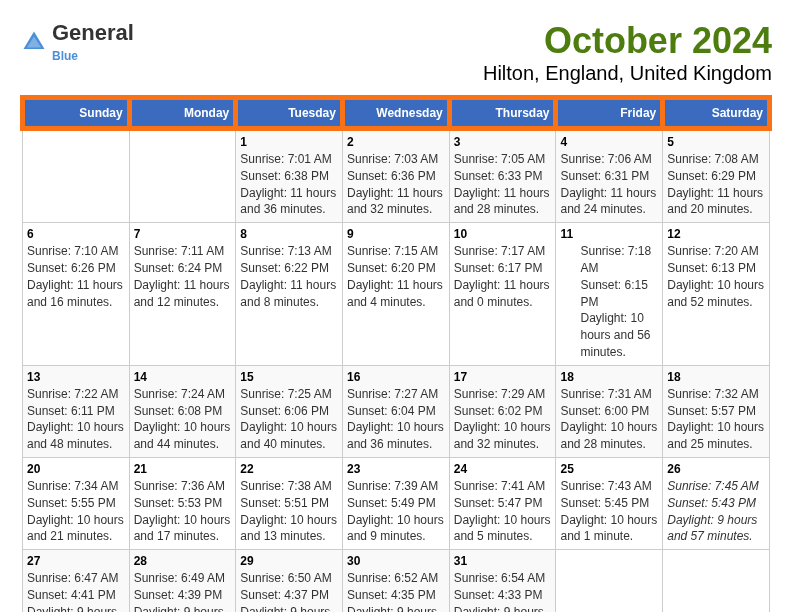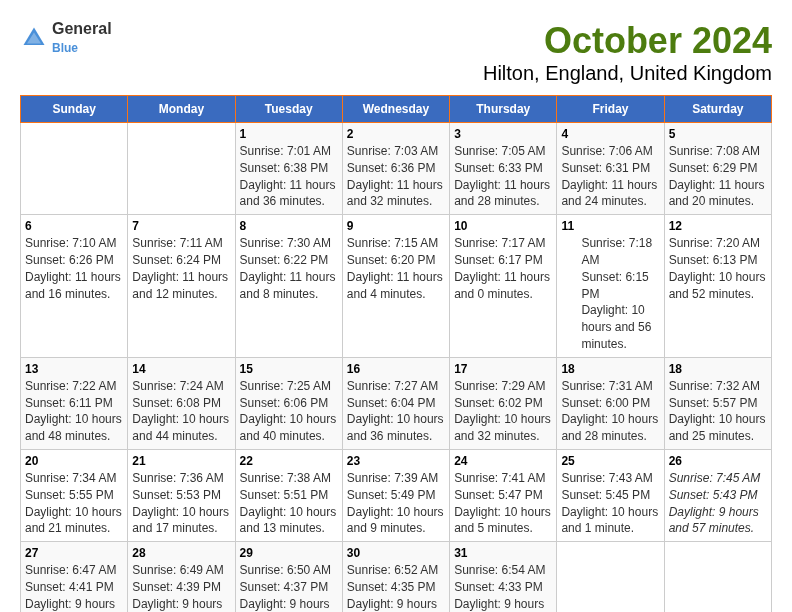--- a/index.html
+++ b/index.html
@@ -39,23 +39,23 @@
     }
     table {
       width: 100%;
       border-collapse: collapse;
       font-size: 11px;
     }
     thead tr th {
       background-color: #3a6bbf;
       color: #fff;
       padding: 6px 4px;
-      text-align: center;
+      text-align: right;
       font-size: 12px;
-      border: 1px solid #f97316;
+      border: 5px solid #f97316;
     }
     tbody tr td {
       border: 1px solid #ccc;
       vertical-align: top;
       padding: 4px;
       width: 107px;
       min-height: 80px;
       background: #fff;
     }
     tbody tr:nth-child(odd) td {
@@ -79,21 +79,21 @@
 </head>
 <body>
 
 <div class="header">
   <div class="logo">
     <svg class="logo-icon" viewBox="0 0 40 40">
       <polygon points="20,5 35,30 5,30" fill="#4a90d9"></polygon>
       <polygon points="20,12 30,28 10,28" fill="#fff" opacity="0.3"></polygon>
     </svg>
     <div>
-      <span style="font-size:16px;font-weight:bold;color:#333;">General</span><br>
+      <span style="font-size:22px;font-weight:bold;color:#333;">General</span><br>
       <span style="font-size:12px;font-weight:bold;color:#4a90d9;">Blue</span>
     </div>
   </div>
   <div class="title-block">
     <div class="month-title">October 2024</div>
     <div class="location-title">Hilton, England, United Kingdom</div>
   </div>
 </div>
 
 <table>
@@ -151,21 +151,21 @@
 Daylight: 11 hours and 16 minutes.</div>
         </td>
         <td>
           <span class="day-num">7</span>
           <div class="day-info" style="white-space: pre-line;">Sunrise: 7:11 AM
 Sunset: 6:24 PM
 Daylight: 11 hours and 12 minutes.</div>
         </td>
         <td>
           <span class="day-num">8</span>
-          <div class="day-info" style="white-space: pre-line;">Sunrise: 7:30 AM
+          <div class="day-info" style="white-space: pre-line;">Sunrise: 7:13 AM
 Sunset: 6:22 PM
 Daylight: 11 hours and 8 minutes.</div>
         </td>
         <td>
           <span class="day-num">9</span>
           <div class="day-info" style="white-space: pre-line;">Sunrise: 7:15 AM
 Sunset: 6:20 PM
 Daylight: 11 hours and 4 minutes.</div>
         </td>
         <td>

